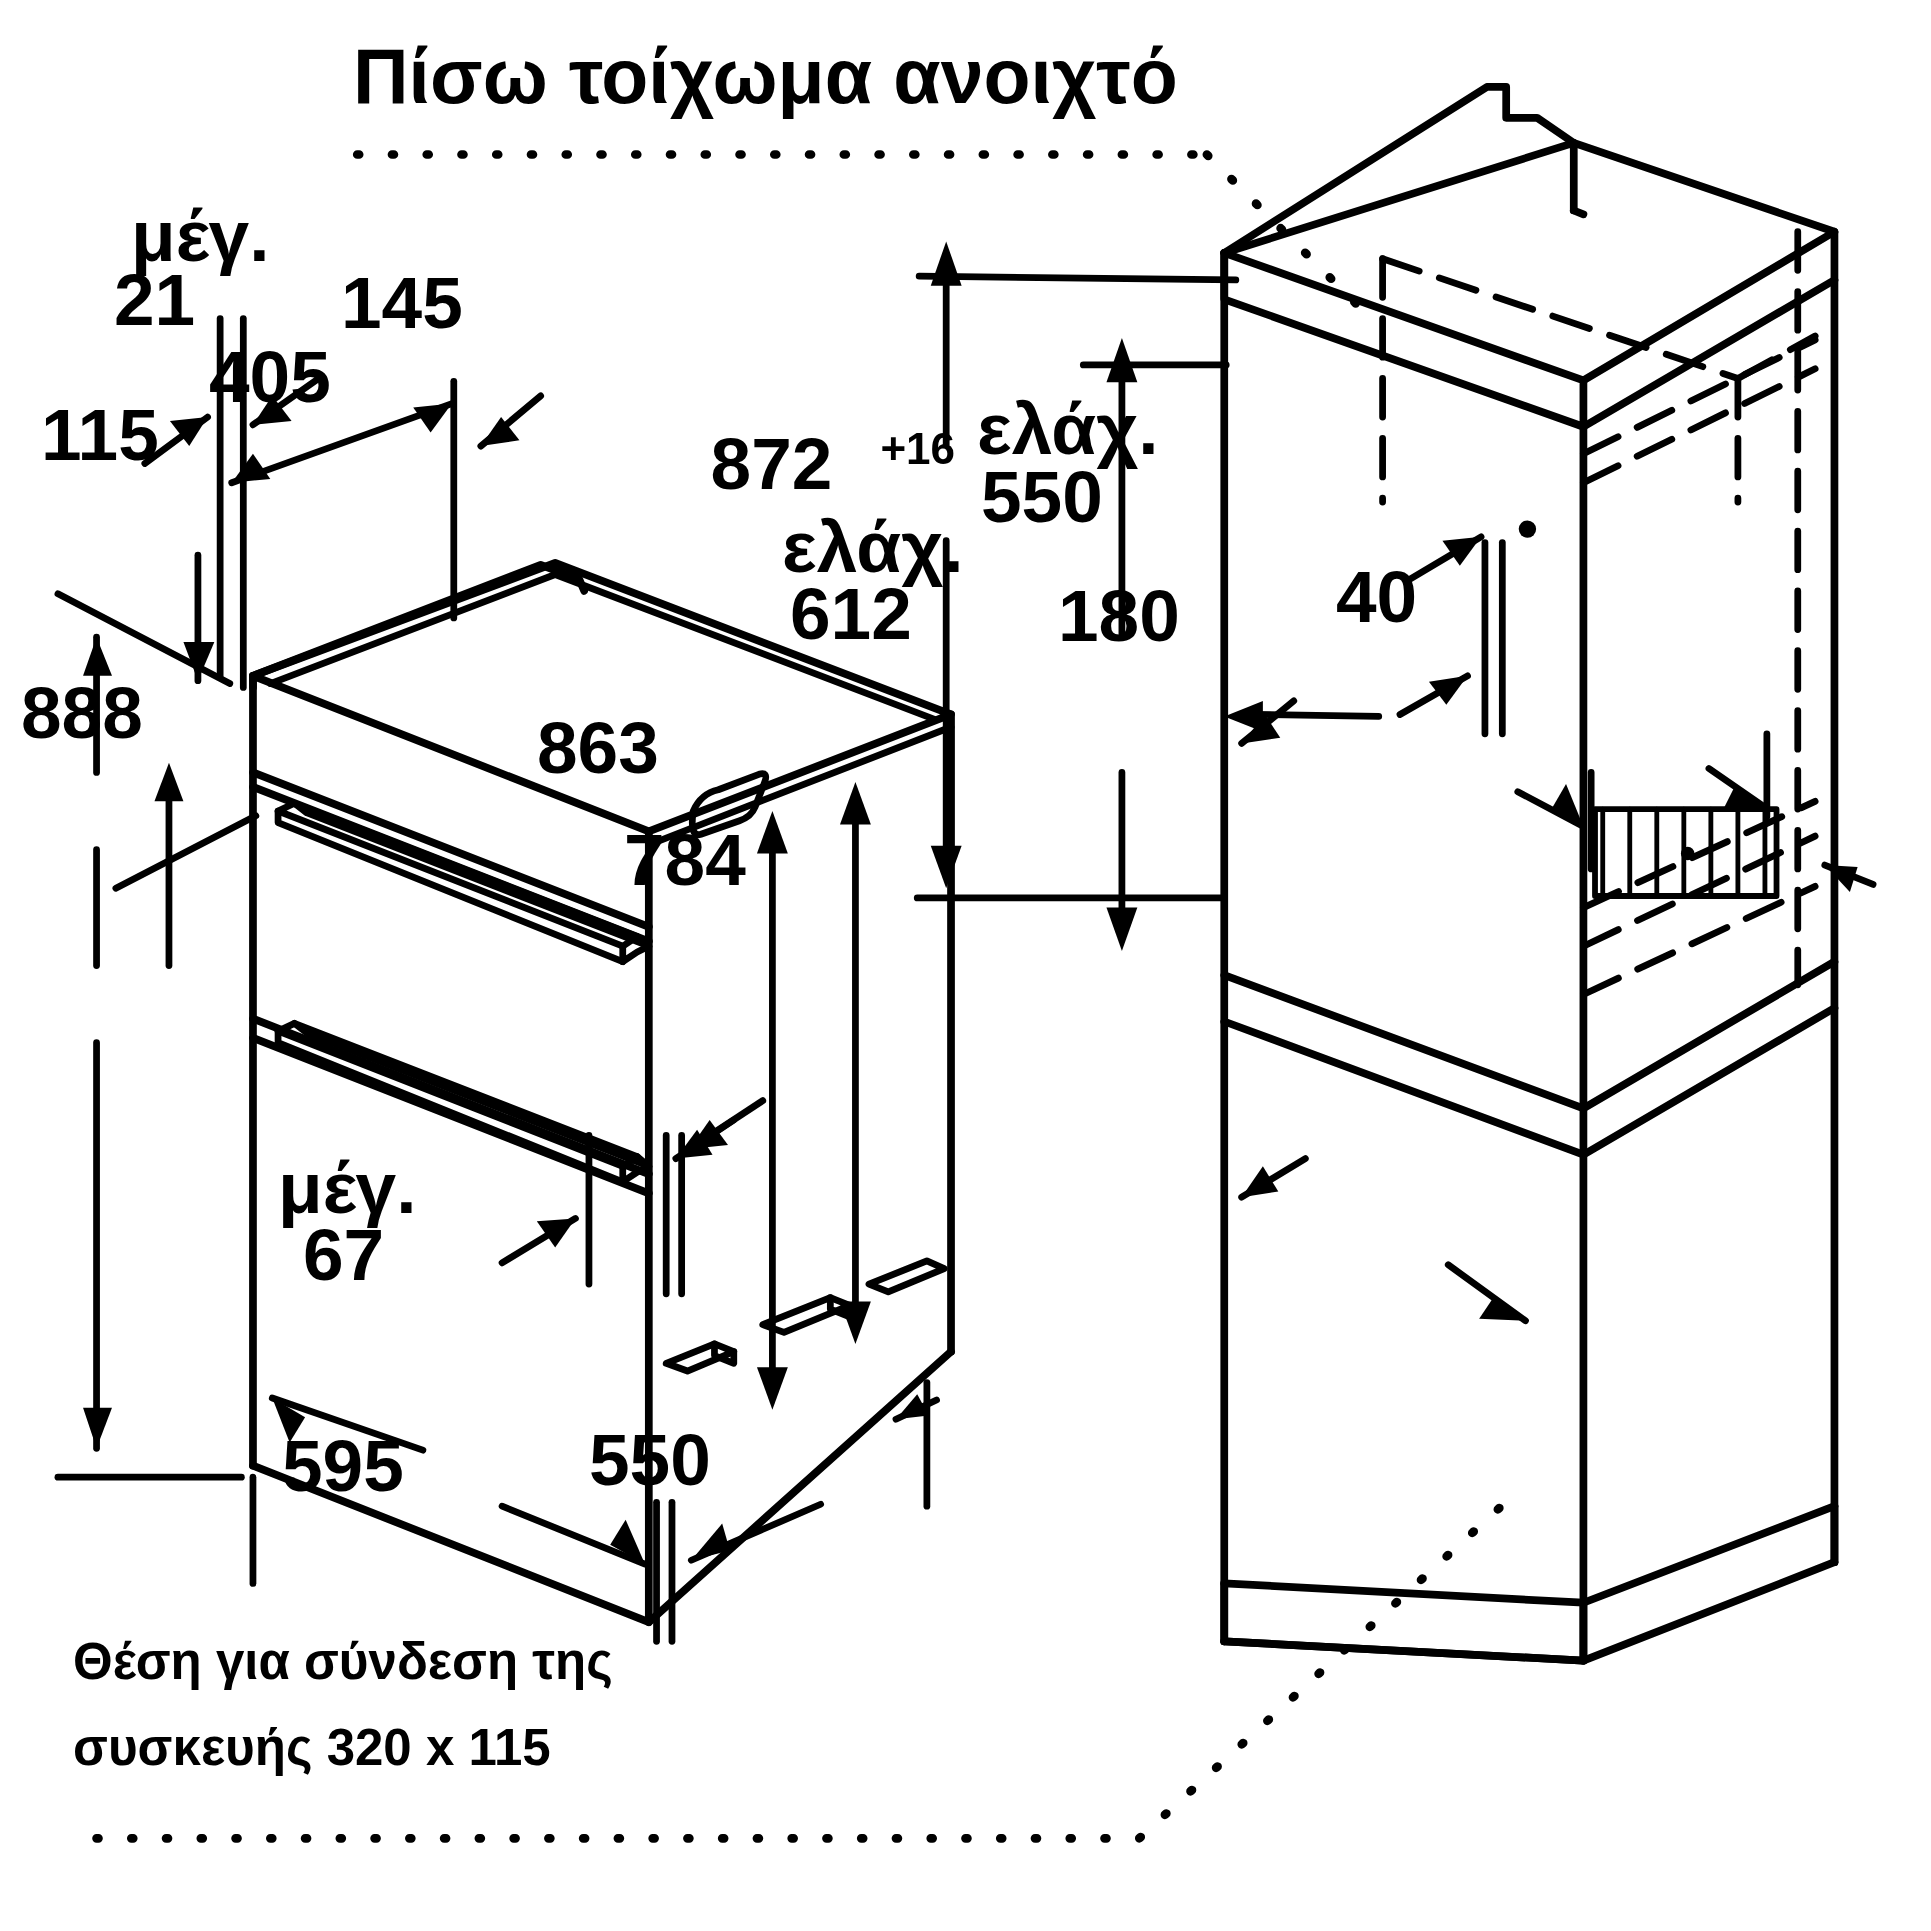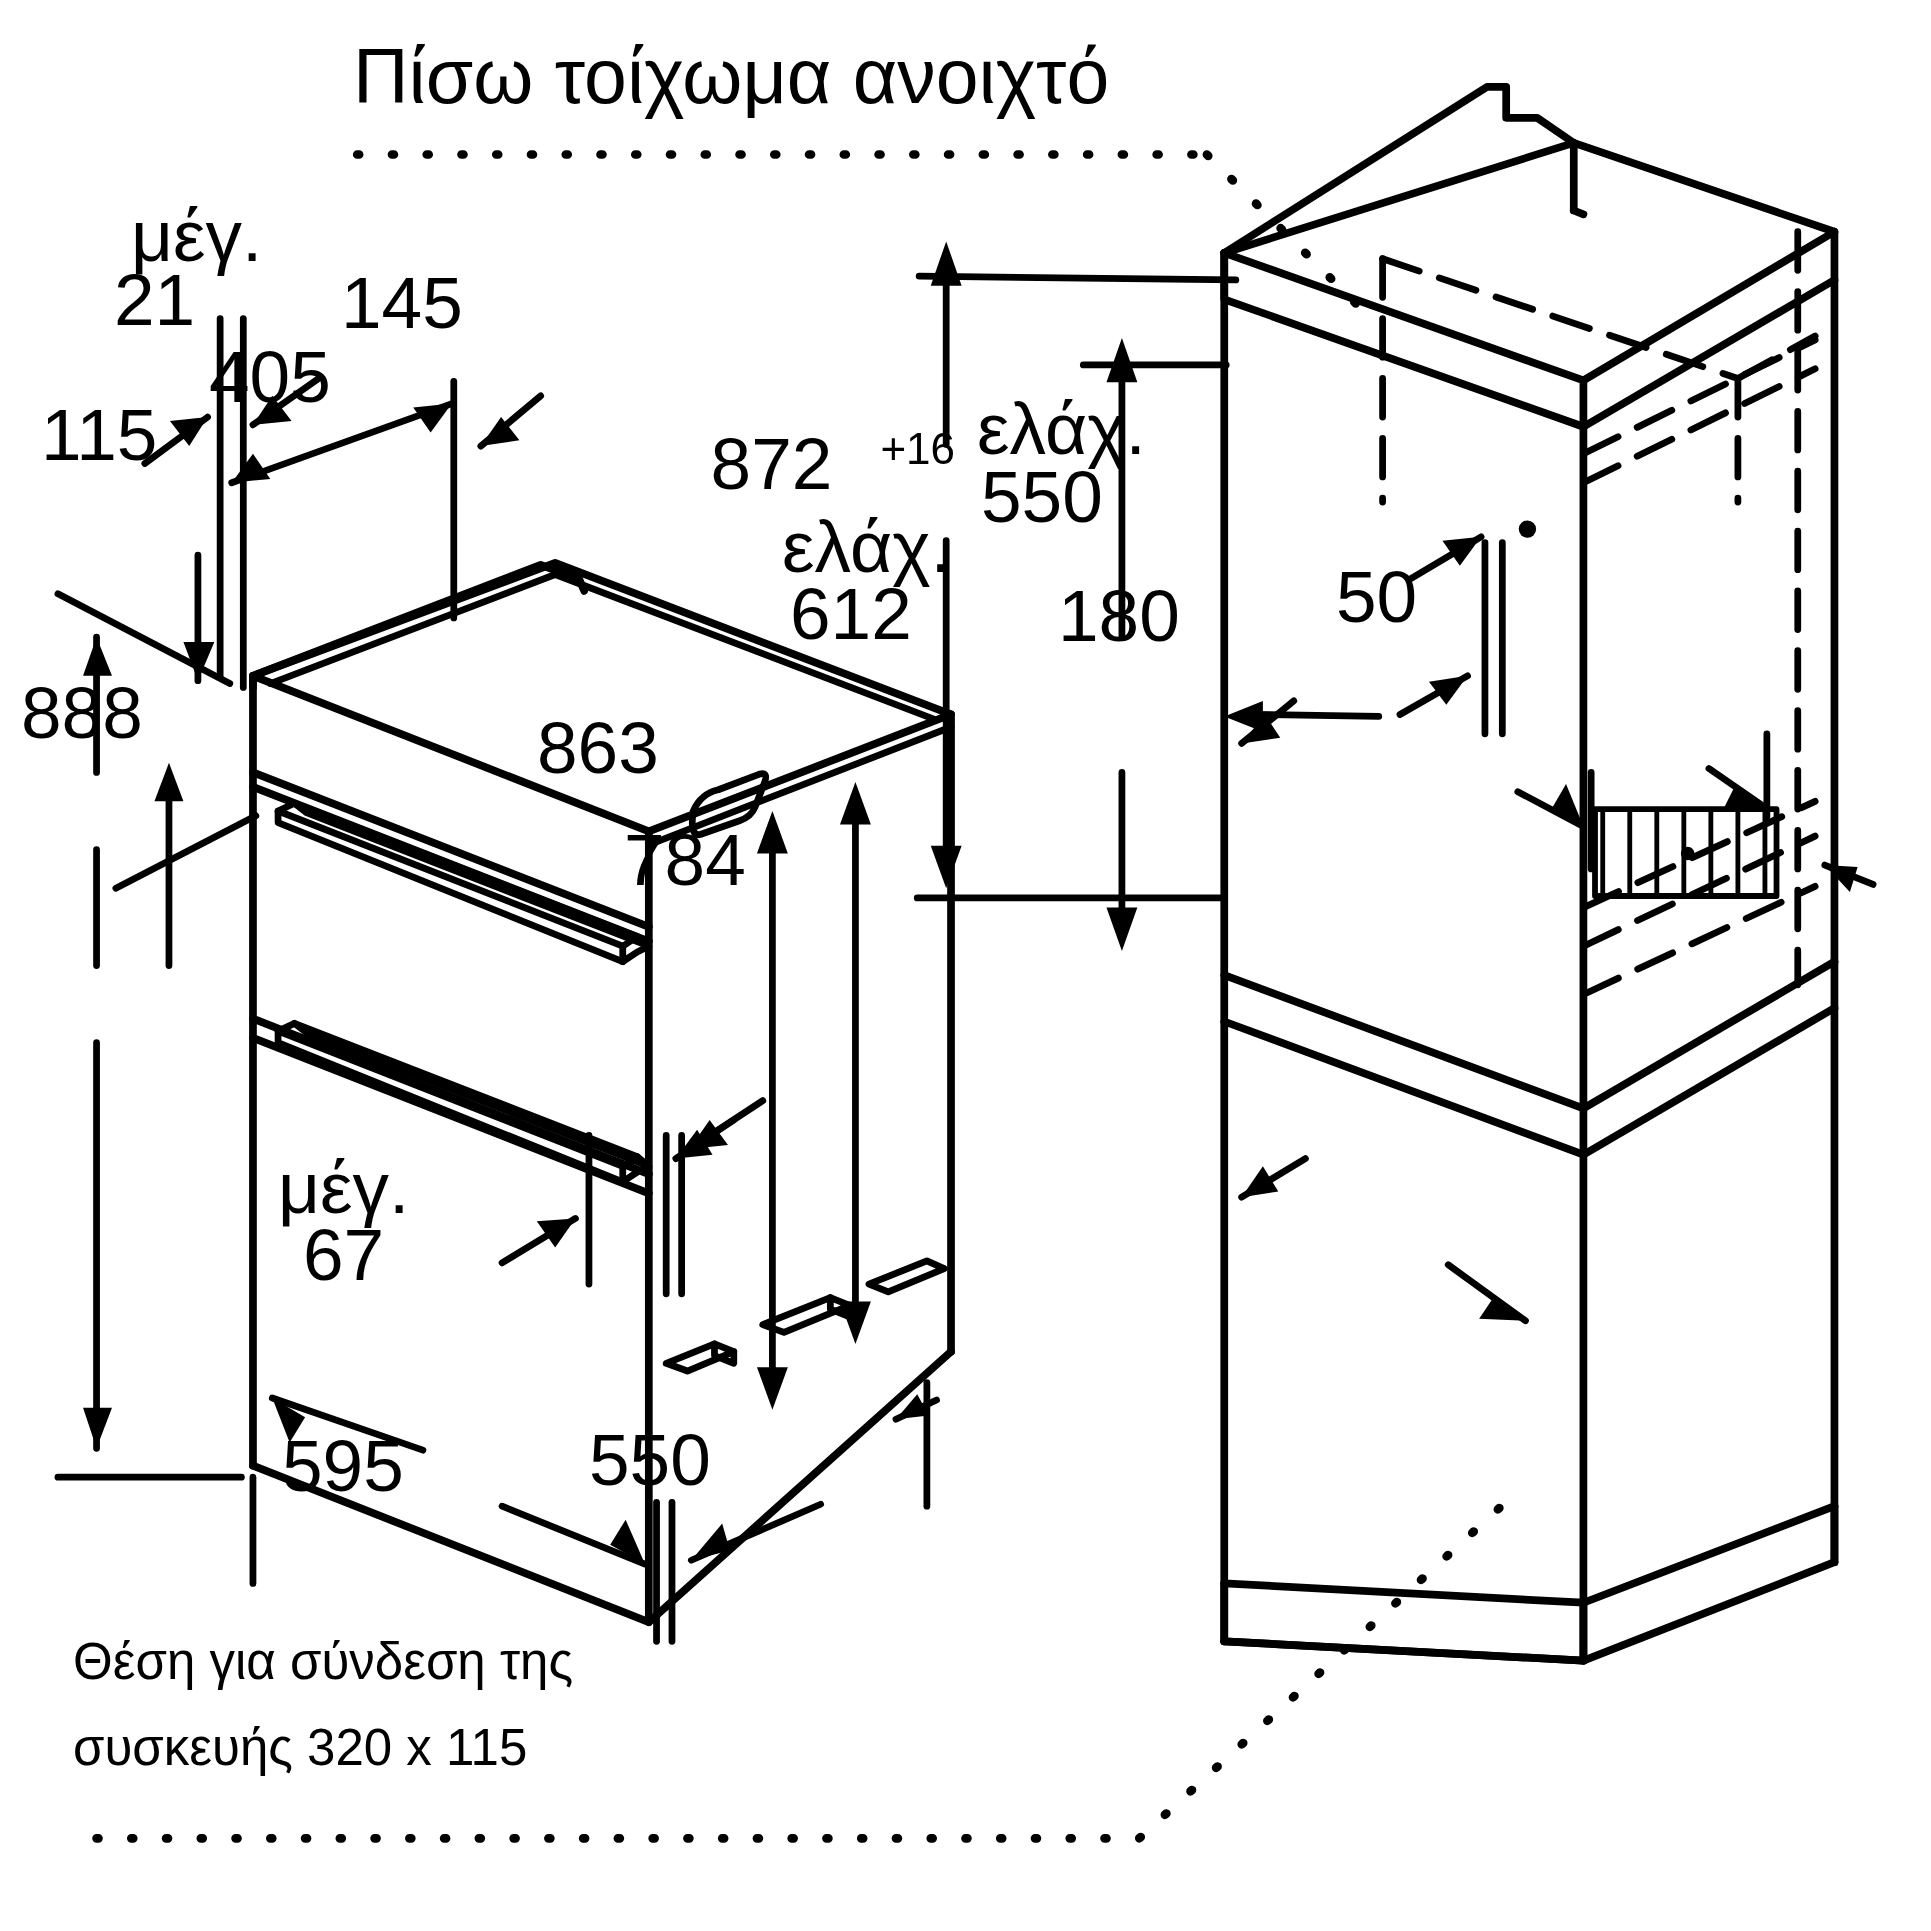--- a/index.html
+++ b/index.html
@@ -1,18 +1,18 @@
 <!DOCTYPE html>
 <html><head>
 <meta charset="utf-8">
 <style>
   html,body{margin:0;padding:0;background:#ffffff;}
   body{width:1931px;height:1931px;overflow:hidden;
        font-family:"Liberation Sans","DejaVu Sans",sans-serif;color:#000;}
-  #stage{position:relative;width:1638px;height:1931px;}
+  #stage{position:relative;width:1638px;height:1931px;font-weight:bold;}
   svg#diagram{position:absolute;left:0;top:0;width:1931px;height:1931px;}
   .lbl{position:absolute;white-space:pre;line-height:1.02;
        font-family:"Liberation Sans","DejaVu Sans",sans-serif;color:#000;}
   .big{font-size:73px;}
   .title{font-size:77px;}
   .cap{font-size:51px;}
   .sup{font-size:44px;vertical-align:super;margin-left:48px;}
 </style>
 </head>
 <body>
@@ -307,21 +307,21 @@
 </div>
 
 <div class="lbl big" style="left:782px;top:510px;">ελάχ.</div>
 <div class="lbl big" style="left:790px;top:577px;">612</div>
 
 <div class="lbl big" style="left:977px;top:392px;">ελάχ.</div>
 <div class="lbl big" style="left:981px;top:460px;">550</div>
 
 <div class="lbl big" style="left:1058px;top:579px;">180</div>
 
-<div class="lbl big" style="left:1336px;top:560px;">50</div>
+<div class="lbl big" style="left:1336px;top:560px;">40</div>
 
 
 <div class="lbl cap" style="left:73px;top:1636px;">Θέση για σύνδεση της</div>
 <div class="lbl cap" style="left:73px;top:1722px;">συσκευής 320 x 115</div>
 
 
 </div>
 
 
 </body></html>

